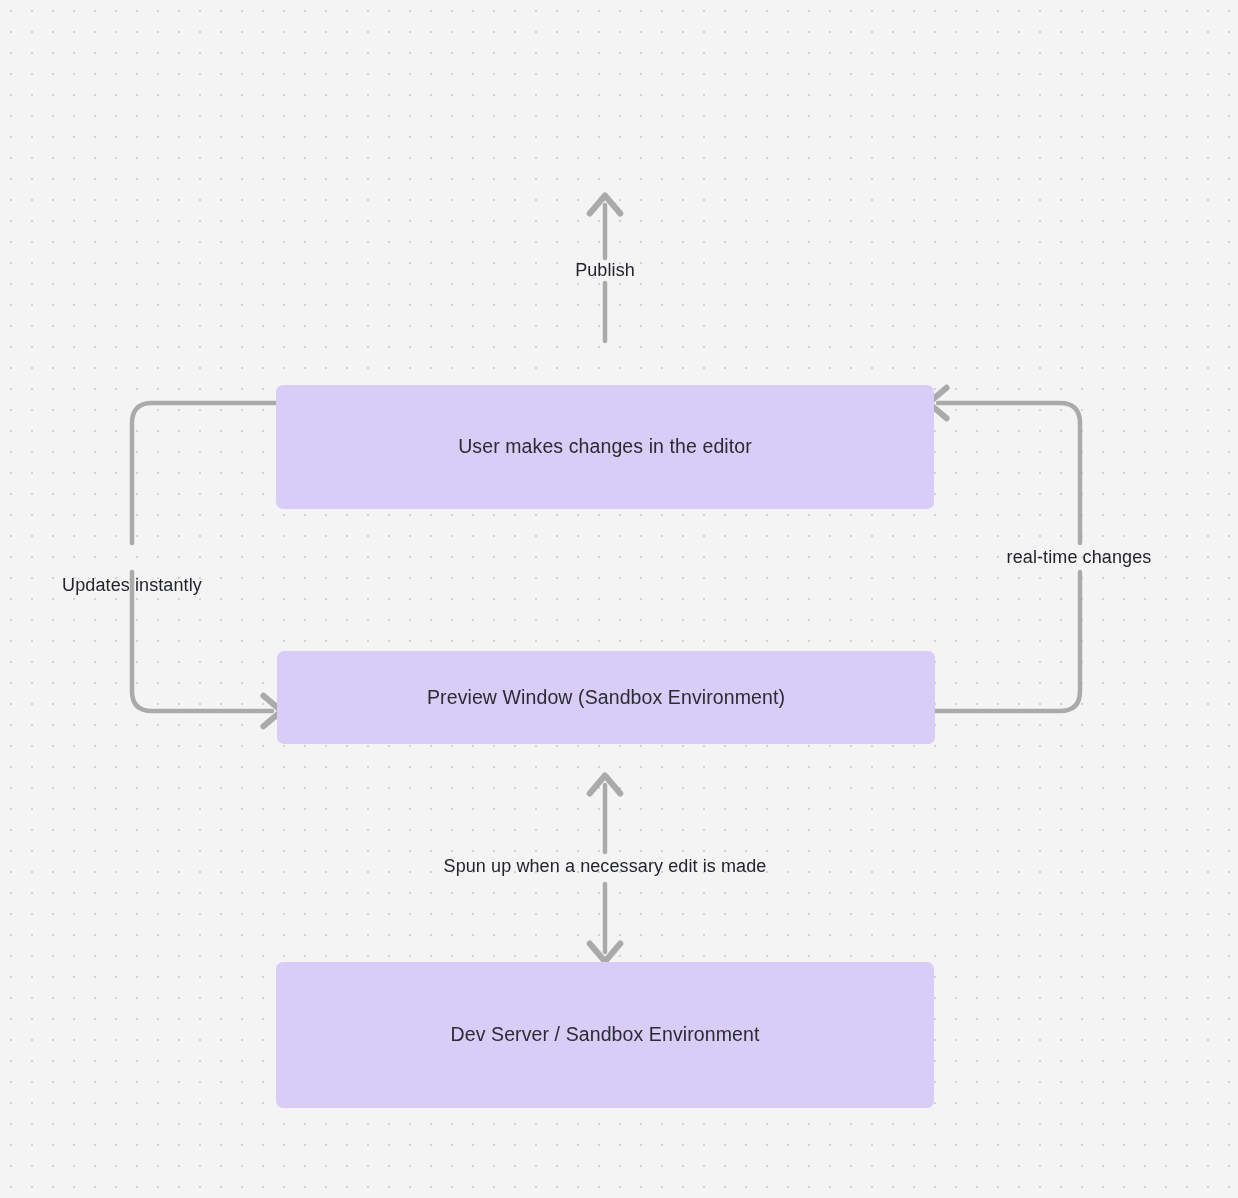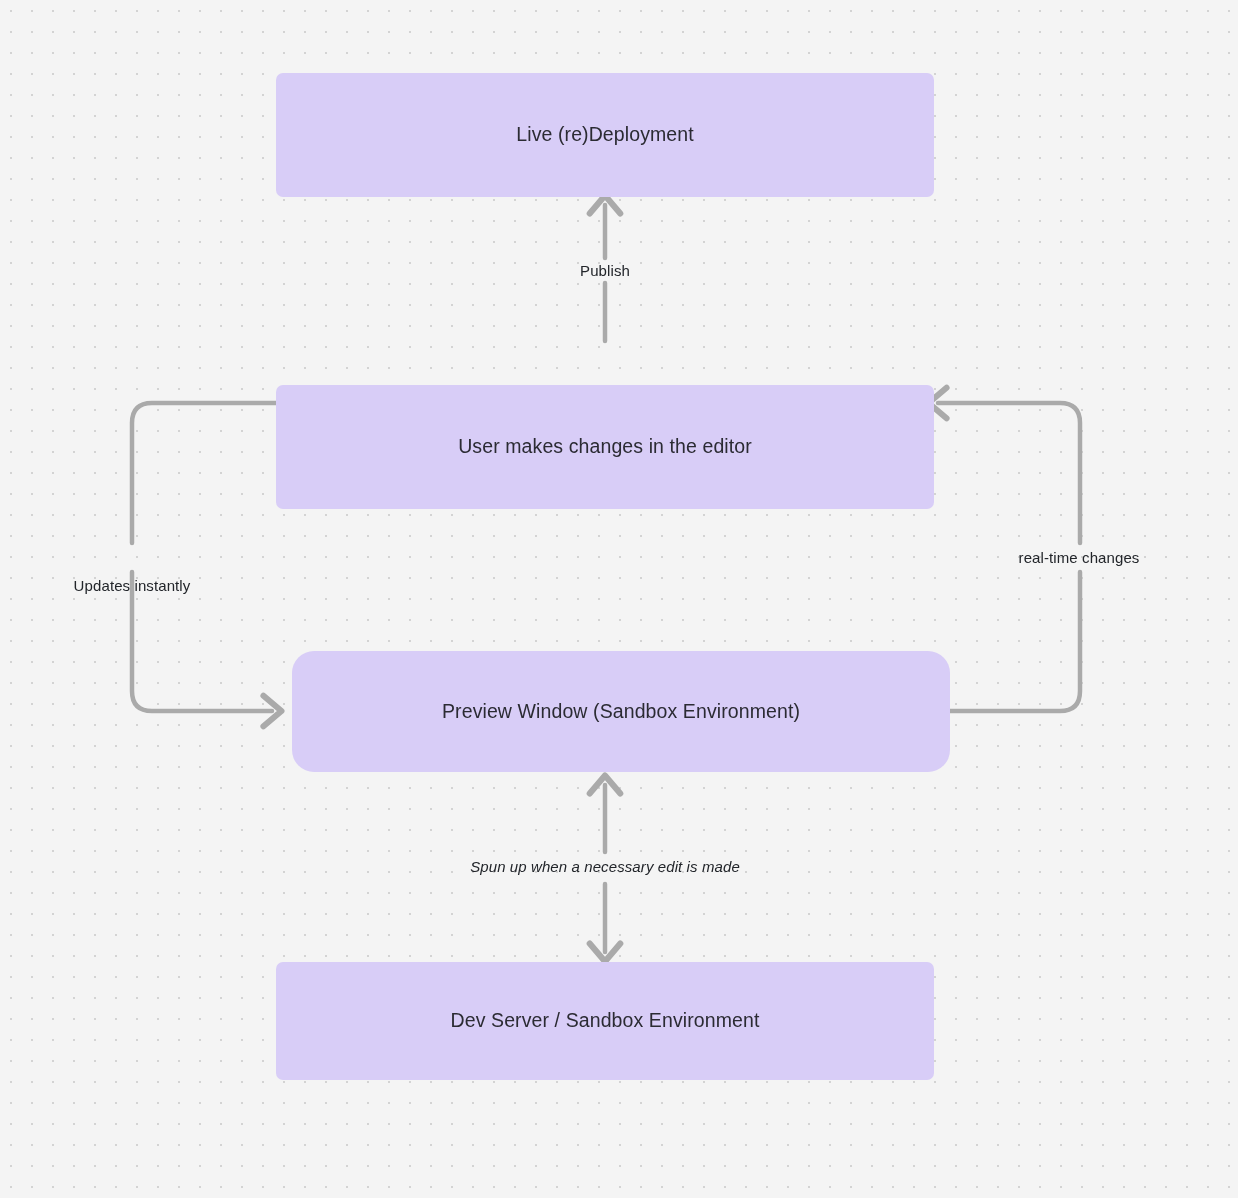--- a/index.html
+++ b/index.html
@@ -42,42 +42,42 @@
   .node-label {
     font-size: 19.5px;
     color: #2b2b33;
     letter-spacing: 0.1px;
     line-height: 1.2;
     text-align: center;
     white-space: nowrap;
   }
   .edge-label {
     position: absolute;
-    font-size: 15px;
+    font-size: 18px;
     color: #22252a;
     letter-spacing: 0.1px;
     white-space: nowrap;
     line-height: 1;
     background: transparent;
   }
   .edge-label.center {
     transform: translate(-50%, -50%);
   }
 
   
   #node-deploy   { left: 276px; top: 73px;  width: 658px; height: 124px; }
   #node-editor   { left: 276px; top: 341px; width: 658px; height: 124px; margin-top: 44px; }
-  #node-preview  { left: 292px; top: 651px; width: 658px; height: 121px; border-radius: 22px; }
-  #node-devserver{ left: 276px; top: 962px; width: 658px; height: 118px; }
+  #node-preview  { left: 277px; top: 651px; width: 658px; height: 93px; }
+  #node-devserver{ left: 276px; top: 962px; width: 658px; height: 146px; }
 
   
   #label-publish       { left: 605px; top: 270px; }
   #label-updates       { left: 132px; top: 557px; margin-top: 28px; }
   #label-realtime      { left: 1079px; top: 557px; }
-  #label-spunup        { left: 605px; top: 866px; font-style: italic; }
+  #label-spunup        { left: 605px; top: 866px; }
 </style>
 </head>
 <body>
 
 <div id="canvas">
 
   <svg class="edges" viewBox="0 0 1238 1198" width="1238" height="1198" xmlns="http://www.w3.org/2000/svg">
     <defs>
       <marker id="arrow-up" markerWidth="10" markerHeight="10" refX="3.1" refY="5" orient="auto-start-reverse" markerUnits="strokeWidth">
         <path d="M 1.2 1.6 L 5.2 5 L 1.2 8.4" fill="none" stroke="#aaaaaa" stroke-width="1.35" stroke-linecap="round" stroke-linejoin="round"></path>
@@ -98,23 +98,20 @@
       <path d="M 934 711 L 1060 711 Q 1080 711 1080 691 L 1080 572" fill="none" stroke="#aaaaaa" stroke-width="4.5" stroke-linecap="round" stroke-linejoin="round"></path>
       <path d="M 1080 543 L 1080 423 Q 1080 403 1060 403 L 938 403" fill="none" stroke="#aaaaaa" stroke-width="4.5" stroke-linecap="round" stroke-linejoin="round" marker-end="url(#arrow-up)"></path>
     </g>
 
     <g>
       <path d="M 605 852 L 605 785" fill="none" stroke="#aaaaaa" stroke-width="4.5" stroke-linecap="round" marker-end="url(#arrow-up)"></path>
       <path d="M 605 884 L 605 952" fill="none" stroke="#aaaaaa" stroke-width="4.5" stroke-linecap="round" marker-end="url(#arrow-up)"></path>
     </g>
   </svg>
 
-  <div class="node" id="node-deploy">
-    <span class="node-label">Live (re)Deployment</span>
-  </div>
 
   <div class="node" id="node-editor">
     <span class="node-label">User makes changes in the editor</span>
   </div>
 
   <div class="node" id="node-preview">
     <span class="node-label">Preview Window (Sandbox Environment)</span>
   </div>
 
   <div class="node" id="node-devserver">

